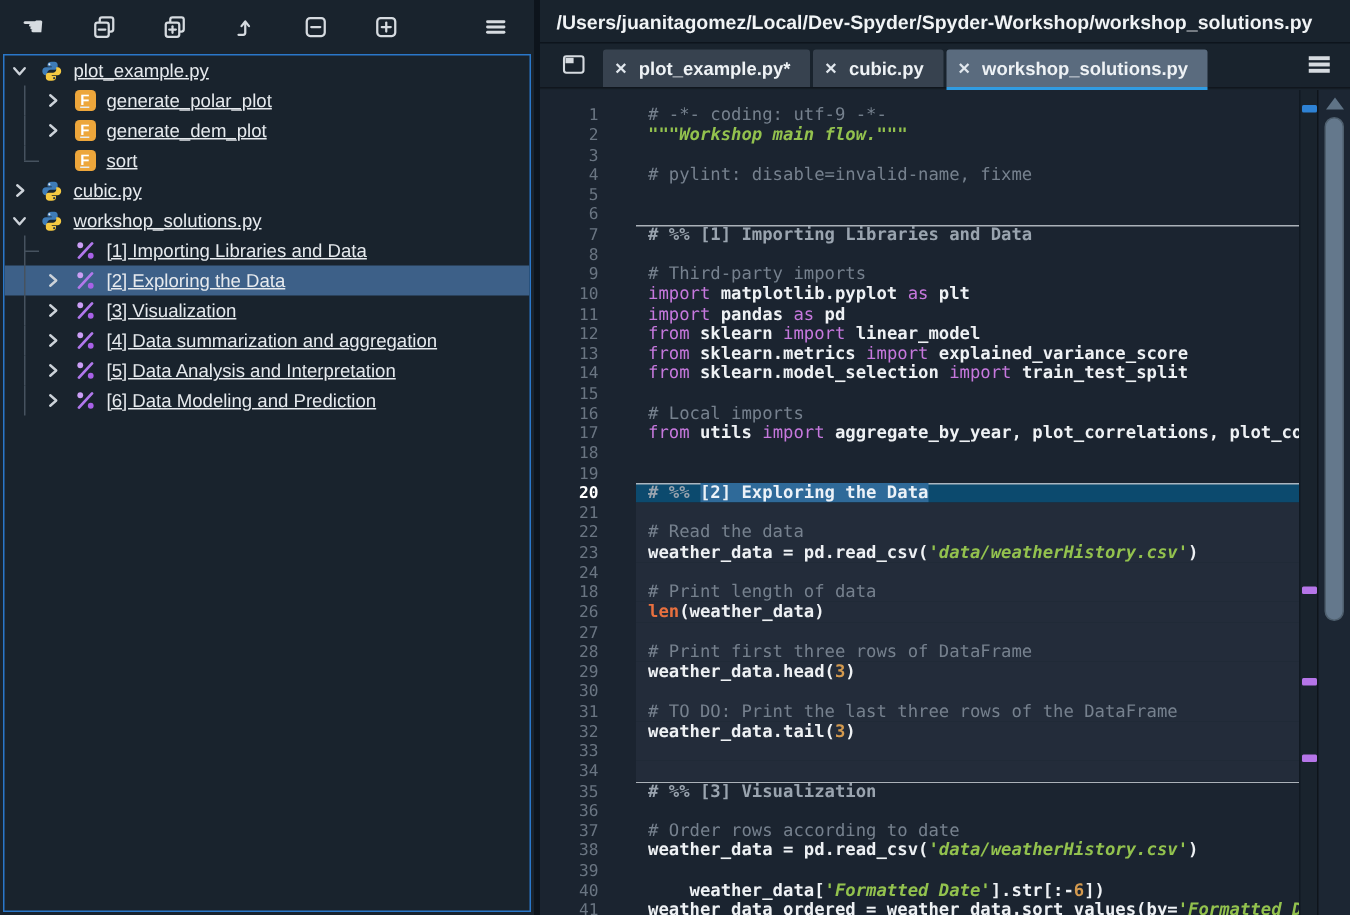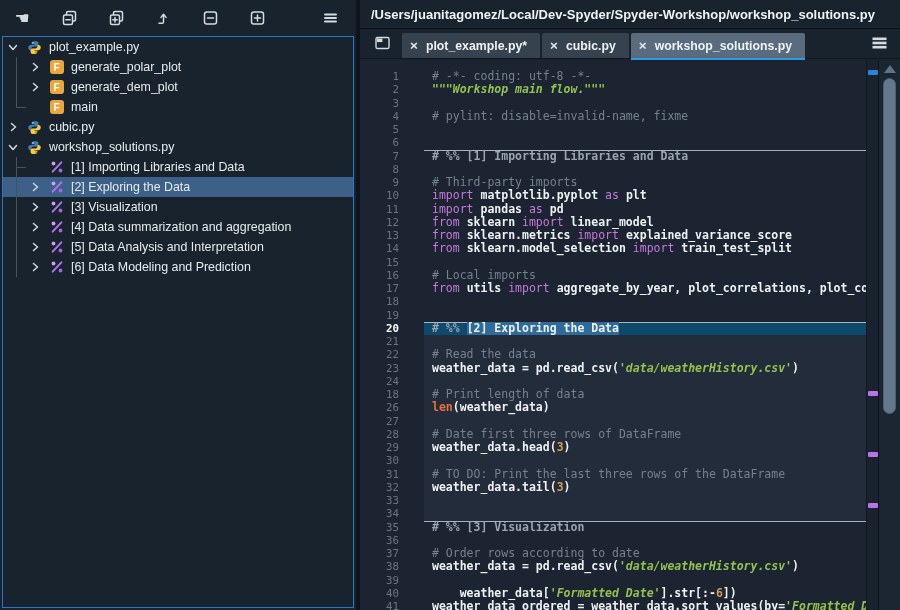--- a/index.html
+++ b/index.html
@@ -11,21 +11,21 @@
   .left-pane{position:absolute;left:0;top:0;width:356px;height:610px;background:#19232d;}
   .outline-toolbar{position:absolute;left:0;top:0;width:356px;height:36px;display:flex;align-items:center;padding-left:7px;}
   .tb-btn{width:30px;height:28px;margin-right:17px;display:flex;align-items:center;justify-content:center;
           color:#d6dbe0;background:transparent;border:none;padding:0;cursor:pointer;}
   .tb-btn.menu{position:absolute;right:11px;margin:0;}
   .tb-btn svg{display:block;}
   .hand-glyph{font-size:17px;line-height:17px;color:#d6dbe0;font-family:"DejaVu Sans",sans-serif;}
 
   .tree-panel{position:absolute;left:2px;top:36px;width:352px;height:572px;
               border:1px solid #2a77c9;background:#19232d;overflow:hidden;}
-  .tree-row{position:relative;display:flex;align-items:center;height:20px;font-size:12.4px;color:#e6eaee;}
+  .tree-row{position:relative;display:flex;align-items:center;height:20px;font-size:12.4px;color:#e6eaee;text-decoration:underline;}
   .tree-row.selected{background:#3d6088;}
   .tree-row .indent{position:relative;width:22px;height:20px;flex:none;}
   .guide-v{position:absolute;left:13px;top:0;bottom:0;width:1px;background:#46525f;}
   .guide-v.half{bottom:10px;}
   .guide-h{position:absolute;left:13px;top:10px;width:10px;height:1px;background:#46525f;}
   .chev-slot{width:20px;height:20px;flex:none;display:flex;align-items:center;justify-content:center;}
   .tree-icon{width:15px;height:15px;flex:none;display:flex;align-items:center;justify-content:center;margin-left:4px;}
   .f-badge{width:14px;height:14px;border-radius:3px;background:#eda63b;color:#fff;font-size:10px;font-weight:bold;
            display:flex;align-items:center;justify-content:center;font-family:"Liberation Sans",sans-serif;}
   .tree-label{margin-left:7px;white-space:nowrap;}
@@ -177,21 +177,21 @@
         </div>
         <div class="tree-row">
           <div class="indent">
             <div class="guide-v half"></div>
             <div class="guide-h"></div>
           </div>
           <div class="chev-slot"></div>
           <div class="tree-icon">
             <span class="f-badge">F</span>
           </div>
-          <span class="tree-label">main</span>
+          <span class="tree-label">sort</span>
         </div>
         <div class="tree-row">
           <div class="chev-slot">
             <svg width="9" height="10" viewBox="0 0 9 10">
               <path d="M2.5 1.5 L6.5 5 L2.5 8.5" fill="none" stroke="#cdd3da" stroke-width="1.6" stroke-linecap="round" stroke-linejoin="round"></path>
             </svg>
           </div>
           <div class="tree-icon">
             <svg width="15" height="15" viewBox="0 0 16 16">
               <path fill="#3e7cb8" d="M7.9 1.2c-1.8 0-2.9.8-2.9 2.1v1.3h3v.6H3.9C2.4 5.2 1.3 6.3 1.3 8c0 1.6 1 2.8 2.5 2.8h1V9.3c0-1.3 1.1-2.3 2.4-2.3h3c1.1 0 2-.9 2-2V3.3c0-1.2-1.1-2.1-2.3-2.1H7.9z"></path>
@@ -359,21 +359,21 @@
           <rect x="1.5" y="5.7" width="14" height="2.6" fill="#d6dbe0"></rect>
           <rect x="1.5" y="9.9" width="14" height="2.6" fill="#d6dbe0"></rect>
         </svg>
       </button>
     </div>
 
     <div class="editor">
       <div class="code-lines" id="code-lines">
           <div class="line">
             <div class="gutter">1</div>
-            <div class="codearea"><span class="tk-c"># -*- coding: utf-8 -*-</span></div>
+            <div class="codearea"><span class="tk-c"># -*- coding: utf-9 -*-</span></div>
           </div>
           <div class="line">
             <div class="gutter">2</div>
             <div class="codearea"><span class="tk-d">"""Workshop main flow."""</span></div>
           </div>
           <div class="line">
             <div class="gutter">3</div>
             <div class="codearea"></div>
           </div>
           <div class="line">
@@ -467,21 +467,21 @@
           <div class="line cell">
             <div class="gutter">26</div>
             <div class="codearea"><span class="tk-b">len</span><span class="tk-t">(weather_data)</span></div>
           </div>
           <div class="line cell">
             <div class="gutter">27</div>
             <div class="codearea"></div>
           </div>
           <div class="line cell">
             <div class="gutter">28</div>
-            <div class="codearea"><span class="tk-c"># Date first three rows of DataFrame</span></div>
+            <div class="codearea"><span class="tk-c"># Print first three rows of DataFrame</span></div>
           </div>
           <div class="line cell">
             <div class="gutter">29</div>
             <div class="codearea"><span class="tk-t">weather_data.head(</span><span class="tk-n">3</span><span class="tk-t">)</span></div>
           </div>
           <div class="line cell">
             <div class="gutter">30</div>
             <div class="codearea"></div>
           </div>
           <div class="line cell">

